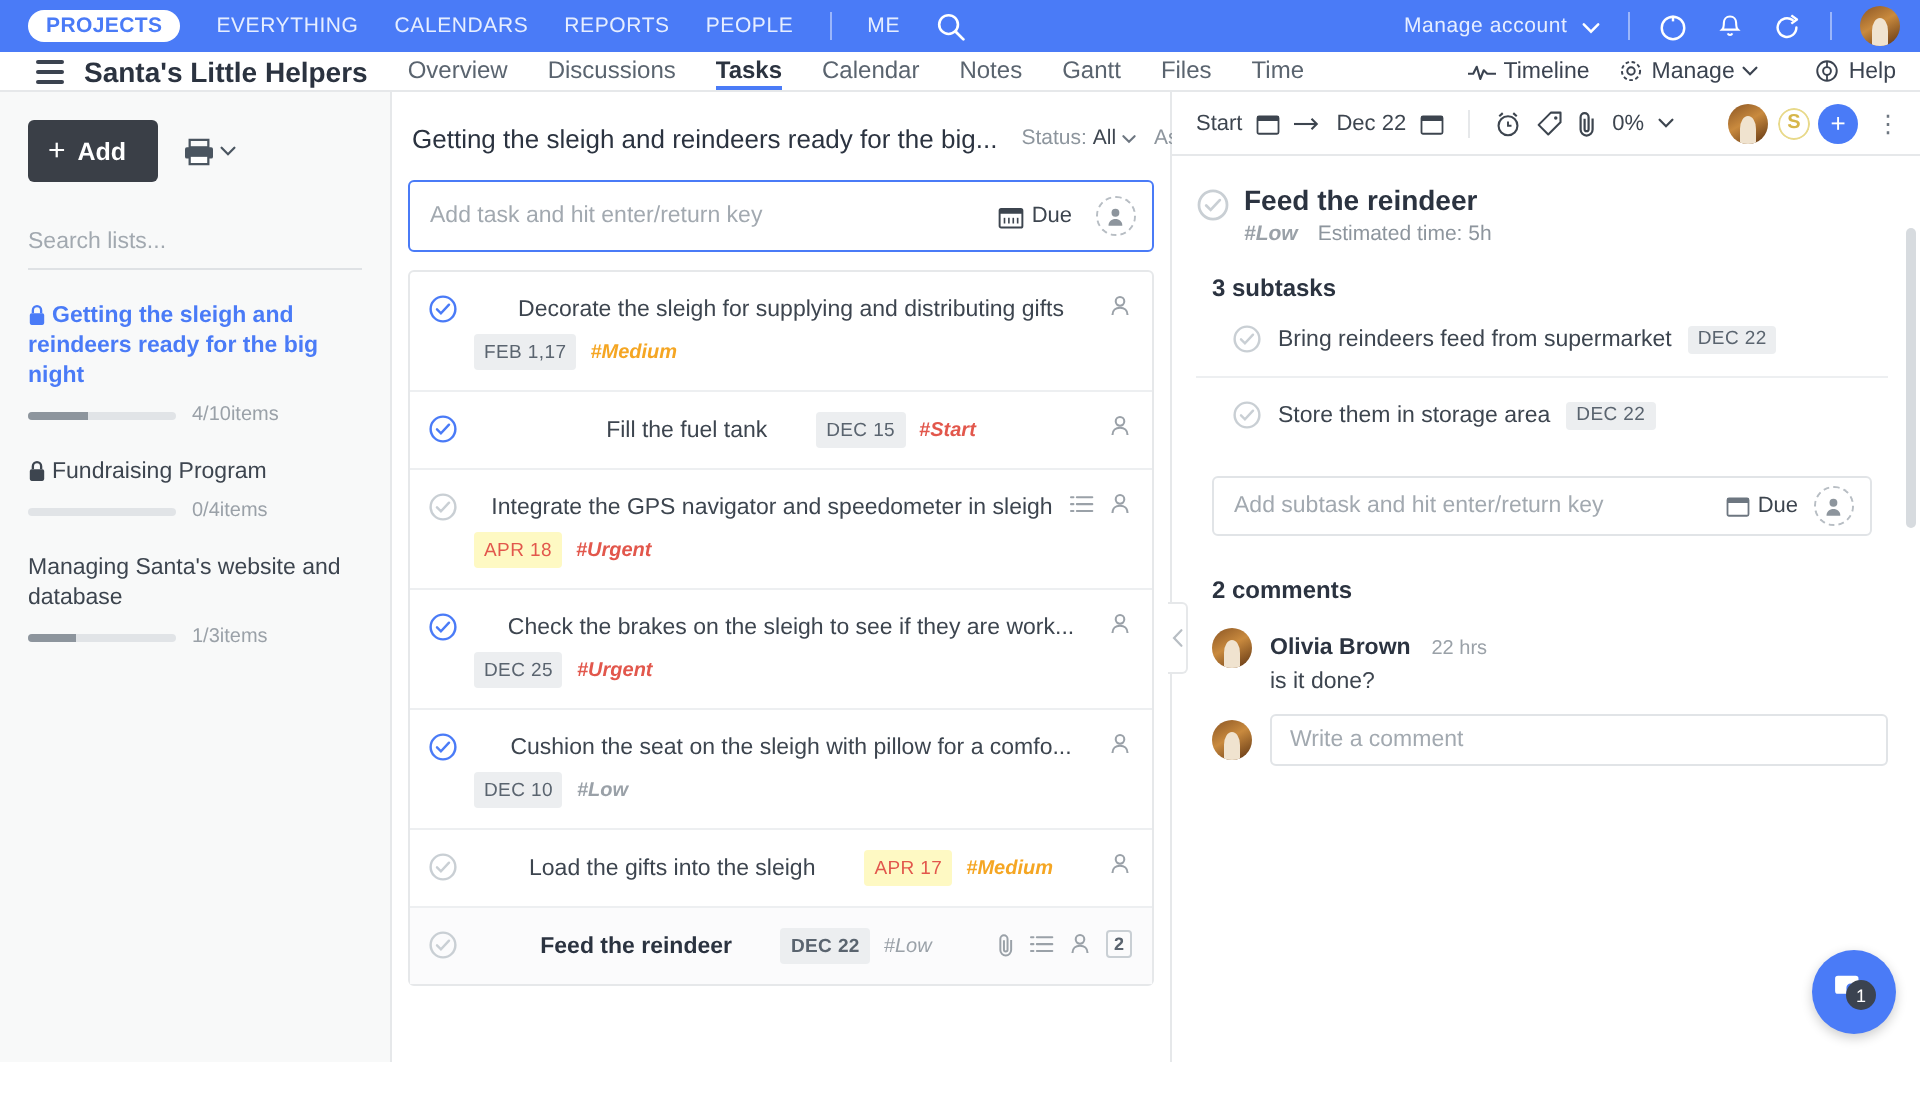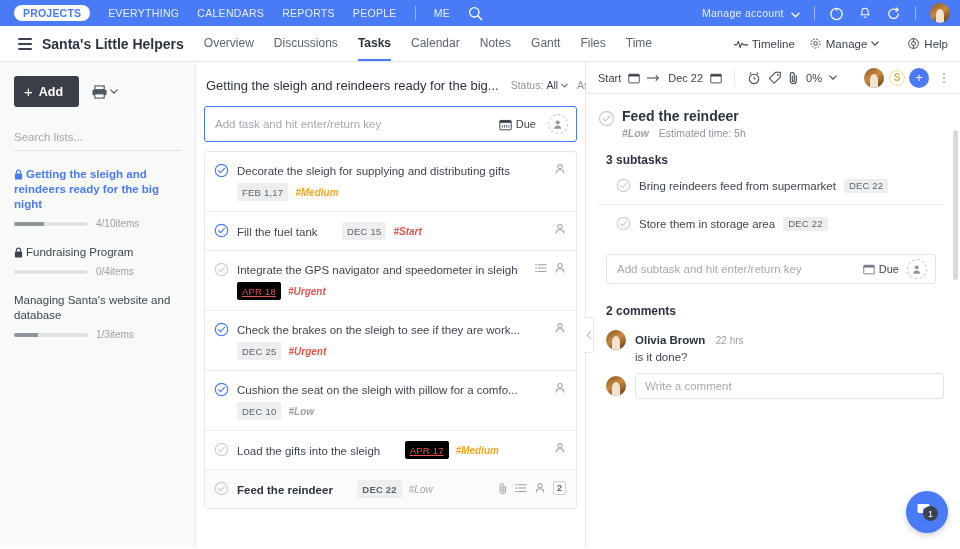--- a/index.html
+++ b/index.html
@@ -37,21 +37,21 @@
   .avatar.photo::after {
     content: ""; position: absolute; left: 28%; top: 30%; width: 44%; height: 70%;
     border-radius: 50% 50% 0 0; background: #f0e3cf;
   }
   .avatar.photo2 {
     background: linear-gradient(160deg,#6b4a36 0%,#d8b79a 50%,#3b2a20 100%);
   }
 
   
   .projhdr {
-    height: 36px; display: flex; align-items: center;
+    height: 20px; display: flex; align-items: center;
     padding: 0 12px 0 18px; border-bottom: 1px solid #e6e8ea;
     background: #fff;
   }
   .burger { width: 14px; margin-right: 10px; cursor: pointer; }
   .burger i { display:block; height:2px; background:#3b4350; margin:3px 0; border-radius:1px; }
   .proj-title { font-size: 14px; font-weight: bold; color: #2b3340; white-space: nowrap; }
   .proj-tabs { display: flex; align-items: center; gap: 20px; margin-left: 20px; height: 100%; }
   .ptab {
     font-size: 12px; color: #5a646f; cursor: pointer; height: 100%;
     display: flex; align-items: center; white-space: nowrap;
@@ -140,30 +140,30 @@
   }
 
   .tasklist { margin: 9px 8px 0 8px; border: 1px solid #e6e8ea; border-radius: 3px; background: #fff; }
   .task {
     display: flex; align-items: flex-start; padding: 10px 10px 10px 9px;
     border-bottom: 1px solid #edeff1; position: relative; cursor: pointer;
   }
   .task:last-child { border-bottom: none; }
   .task.selected { background: #fbfbfc; font-weight: bold; }
   .chk { width: 15px; height: 15px; flex-shrink: 0; margin-top: 1px; }
-  .task-body { flex: 1; padding-left: 8px; line-height: 15px; }
+  .task-body { flex: 1; padding-left: 8px; line-height: 15px; text-align: center; }
   .task-title { font-size: 11.5px; color: #3d454f; display: inline; }
   .task.selected .task-title { font-weight: bold; color: #2b3340; }
   .meta { margin-top: 4px; display: flex; align-items: center; gap: 7px; flex-wrap: wrap; }
   .meta.inline { display: inline-flex; margin-top: 0; vertical-align: 1px; margin-left: 20px; }
   .datechip {
     font-size: 9.5px; background: #eceef0; color: #5a646f;
     padding: 1.5px 5px; border-radius: 2px; letter-spacing: .2px;
   }
-  .datechip.overdue { background: #000000; color: #e2574c; text-decoration: underline; }
+  .datechip.overdue { background: #fef9c3; color: #e2574c; }
   .prio { font-size: 10px; font-style: italic; font-weight: bold; }
   .prio.Medium { color: #f5a623; }
   .prio.High { color: #e2574c; }
   .prio.Urgent { color: #e2574c; }
   .prio.Low { color: #9aa1a8; }
   .task-icons { display: flex; align-items: center; gap: 7px; padding-top: 1px; color: #9aa1a8; }
   .cnt-badge {
     border: 1px solid #c9cfd4; border-radius: 2px; font-size: 9px; color: #5a646f;
     padding: 0 3px; line-height: 12px; position: relative;
   }

